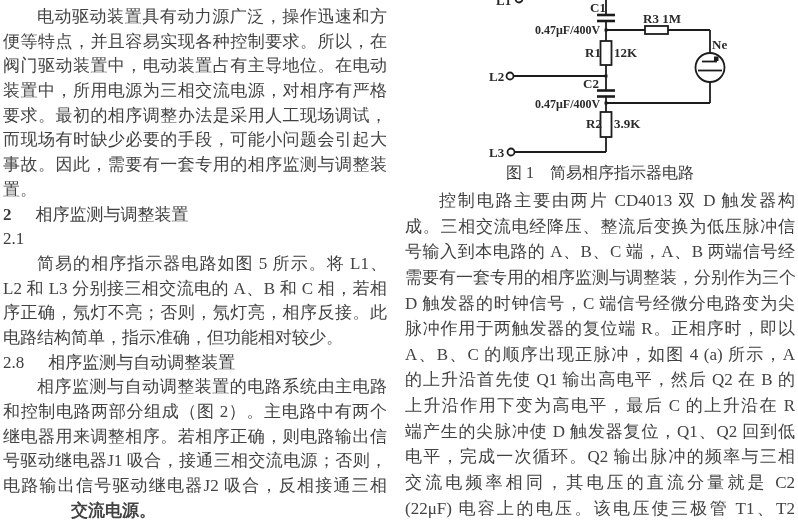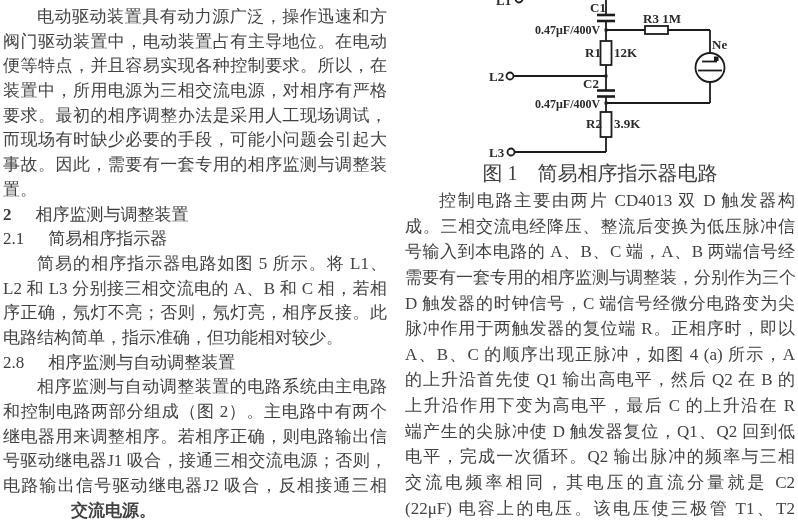--- a/index.html
+++ b/index.html
@@ -29,55 +29,54 @@
   .line.underlined-line{text-align-last:left;}
   .underline-ext{
     display:inline-block;width:142px;
     border-bottom:1.6px solid #4a4a4a;
     padding-bottom:19px;line-height:21px;font-weight:bold;
   }
   #figure1{position:absolute;left:400px;top:0;width:398px;height:190px;}
   #figure1 svg{display:block;width:398px;height:190px;}
   #fig-caption{
     position:absolute;left:405px;top:163px;width:390px;
-    text-align:center;font-size:20px;line-height:20px;color:#3d3d3d;
+    text-align:center;font-size:16px;line-height:20px;color:#3d3d3d;
   }
   svg .wire{stroke:#1c1c1c;stroke-width:1.8;fill:none;}
   svg .thick{stroke-width:2.6;}
   svg .comp{stroke:#1c1c1c;stroke-width:1.8;fill:#ffffff;}
   svg text{
     font-family:"Liberation Serif","DejaVu Serif",serif;
     font-weight:bold;fill:#2a2a2a;font-size:13px;
   }
   svg text.small{font-size:12px;}
 </style>
 </head>
 <body>
 
 <div id="left-col" class="col">
 
   <div class="para no-justify-last">
       <div class="line">电动驱动装置具有动力源广泛，操作迅速和方</div>
+      <div class="line">便等特点，并且容易实现各种控制要求。所以，在</div>
       <div class="line">阀门驱动装置中，电动装置占有主导地位。在电动</div>
-      <div class="line">便等特点，并且容易实现各种控制要求。所以，在</div>
       <div class="line">装置中，所用电源为三相交流电源，对相序有严格</div>
       <div class="line">要求。最初的相序调整办法是采用人工现场调试，</div>
       <div class="line">而现场有时缺少必要的手段，可能小问题会引起大</div>
       <div class="line">事故。因此，需要有一套专用的相序监测与调整装</div>
       <div class="line">置。</div>
     </div>
 
   <div class="heading">
     <span class="h-num bold">2</span>
     <span class="h-title">相序监测与调整装置</span>
   </div>
 
   <div class="heading">
     <span class="h-num">2.1</span>
-    <span class="h-title">简易相序指示器</span>
   </div>
 
   <div class="para no-justify-last">
       <div class="line">简易的相序指示器电路如图 5 所示。将 L1、</div>
       <div class="line">L2 和 L3 分别接三相交流电的 A、B 和 C 相，若相</div>
       <div class="line">序正确，氖灯不亮；否则，氖灯亮，相序反接。此</div>
       <div class="line">电路结构简单，指示准确，但功能相对较少。</div>
     </div>
 
   <div class="heading">

